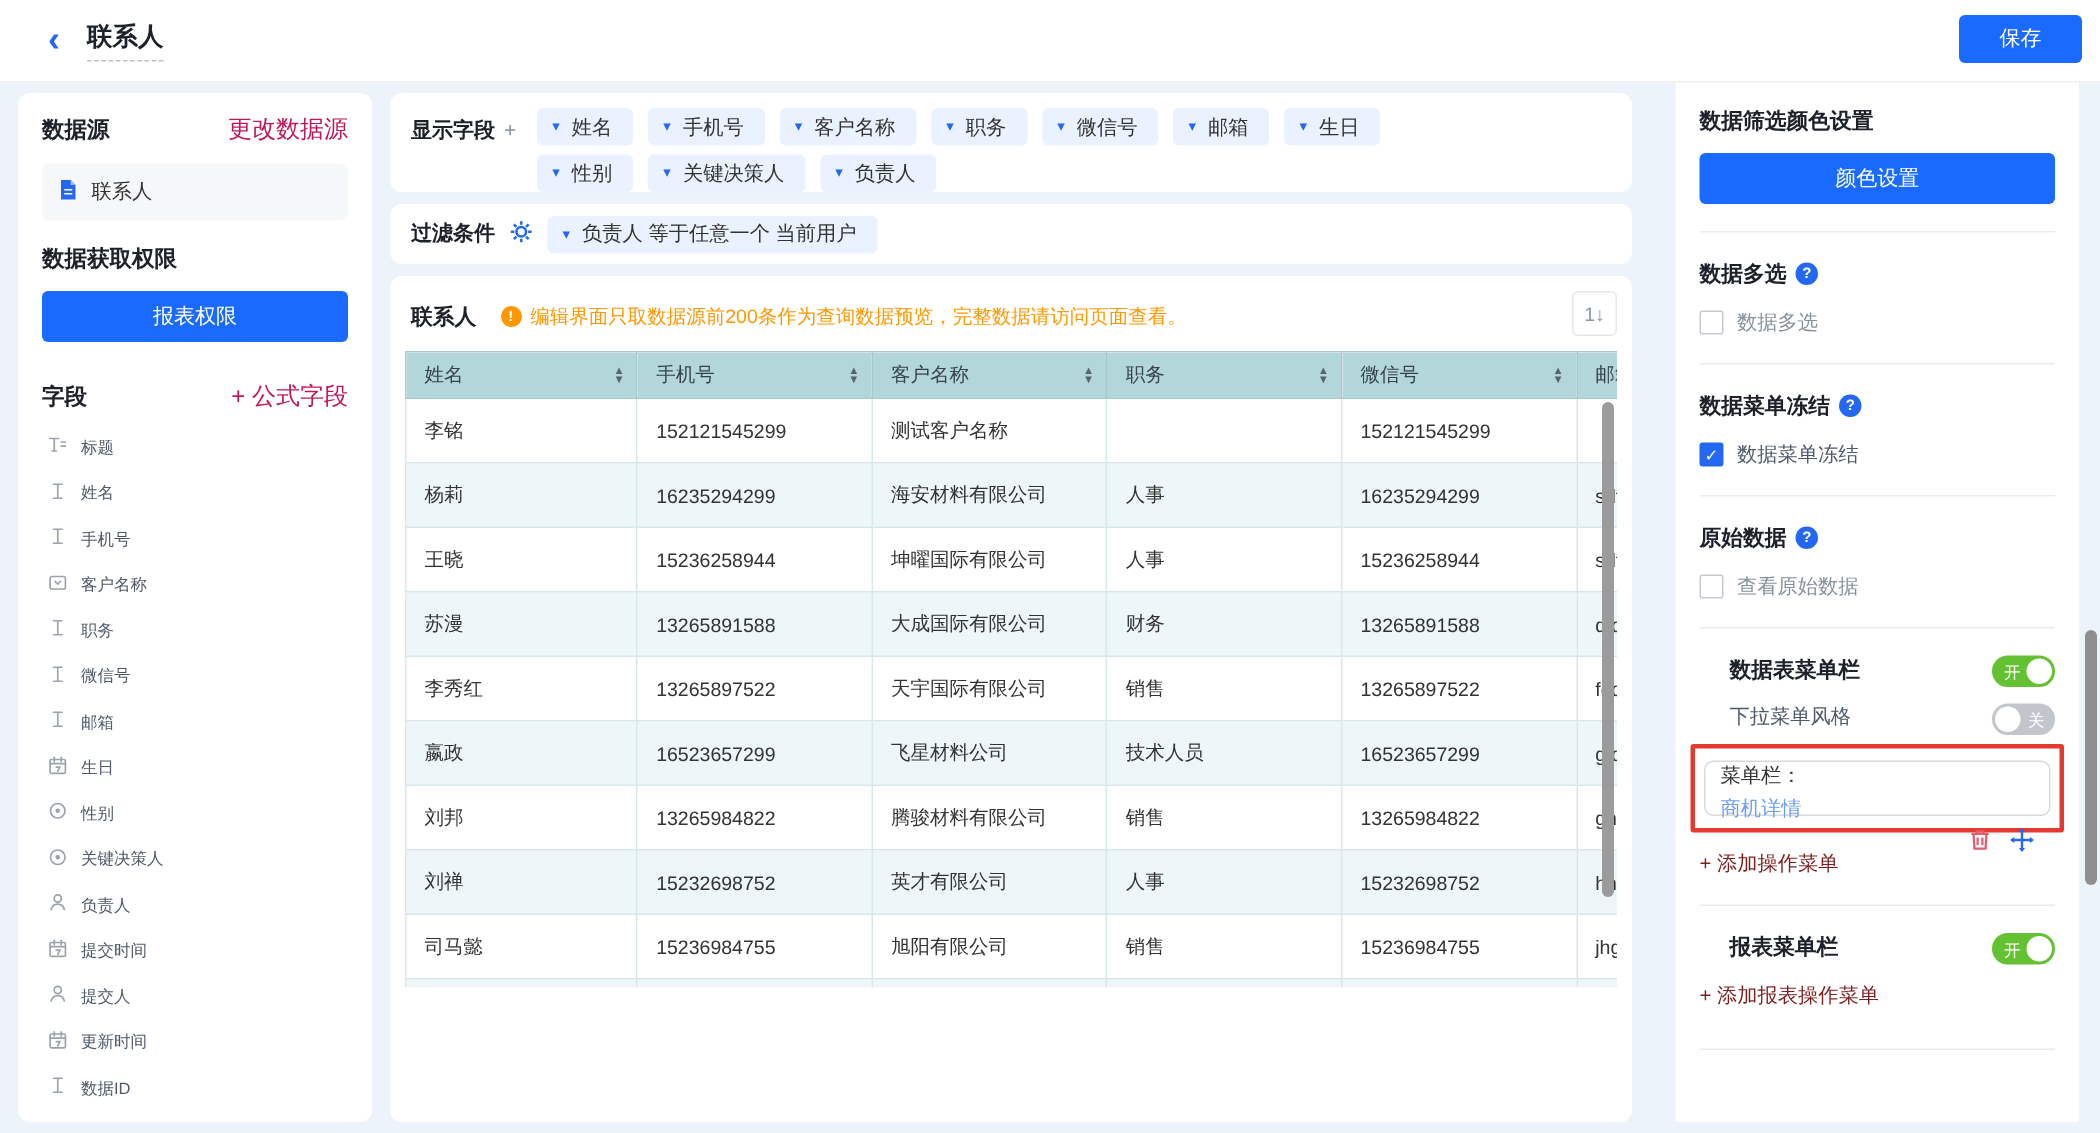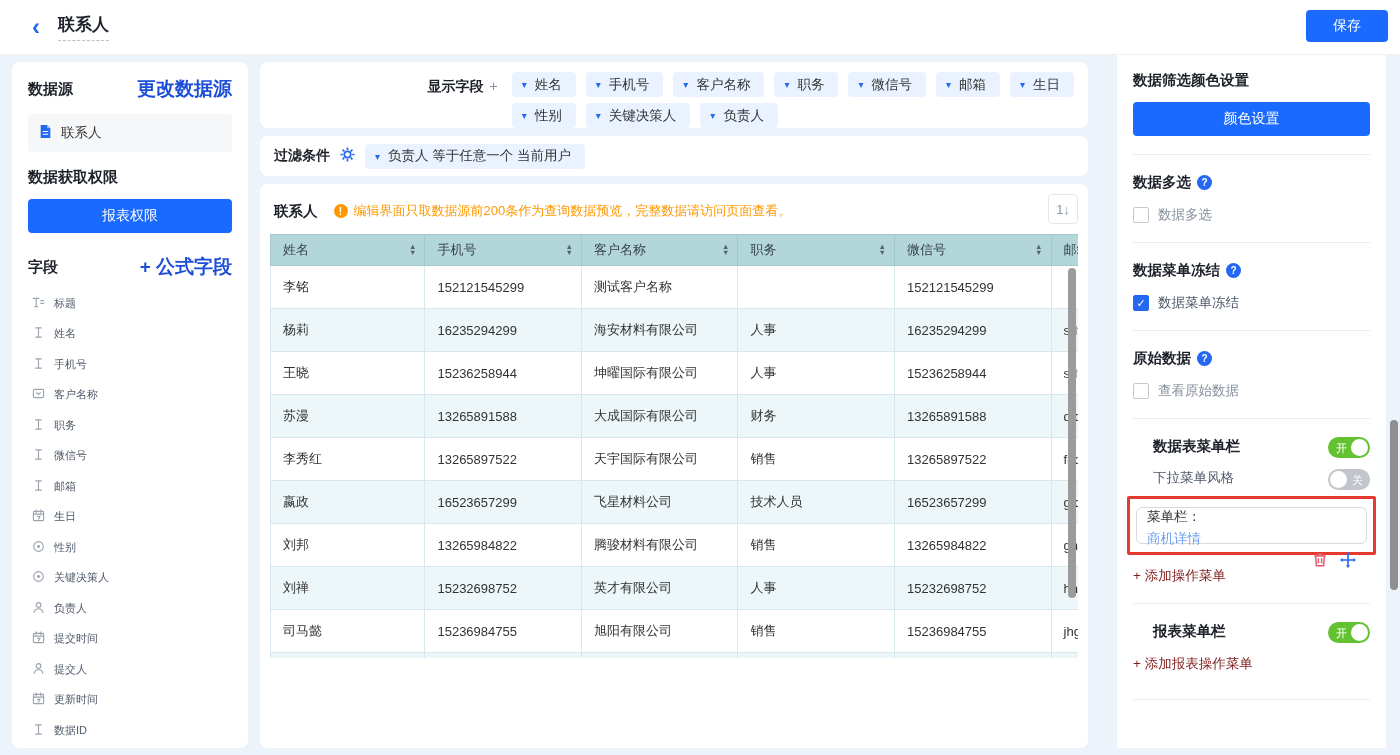--- a/index.html
+++ b/index.html
@@ -12,32 +12,32 @@
   .back { color:#2468f2; font-size:24px; font-weight:bold; cursor:pointer; line-height:1; margin-left:12px; }
   .page-title { font-size:17px; font-weight:bold; color:#1d2129; margin-left:18px; padding-bottom:4px; border-bottom:1px dashed #bfbfbf; }
   .save-btn { position:absolute; right:12px; top:10px; background:#1a6aff; color:#fff; border:none; border-radius:4px; width:82px; height:32px; font-size:14px; cursor:pointer; }
 
   .card { background:#fff; border-radius:8px; position:absolute; }
 
   
   .card-ds { left:12px; top:62px; width:236px; height:200px; padding:14px 16px; }
   .sec-head { display:flex; justify-content:space-between; align-items:center; }
   .sec-title { font-size:15px; font-weight:bold; color:#1d2129; }
-  .blue-link { color:#1d4ed8; font-size:19px; cursor:pointer; text-decoration:none;font-weight:bold; }
+  .blue-link { color:#be185d; font-size:16px; cursor:pointer; text-decoration:none; }
   .ds-item { margin-top:12px; background:#f6f7f9; border-radius:4px; height:38px; display:flex; align-items:center; gap:8px; padding:0 10px; color:#333; }
   .perm-title { margin-top:16px; font-size:15px; font-weight:bold; color:#1d2129; }
   .perm-btn { margin-top:12px; width:100%; height:34px; background:#1a6aff; color:#fff; border:none; border-radius:4px; font-size:14px; cursor:pointer; }
 
   .card-fields { left:12px; top:240px; width:236px; height:508px; padding:14px 16px; overflow:hidden; }
   .field-list { margin-top:8px; }
   .field-item { height:30.5px; display:flex; align-items:center; gap:9px; color:#4e5969; font-size:11px; cursor:pointer; padding-left:4px; }
   .field-item svg { flex:none; }
 
   
-  .card-chips { left:260px; top:62px; width:828px; height:66px; padding:10px 14px; display:flex;justify-content:flex-end; }
+  .card-chips { left:260px; top:62px; width:828px; height:66px; padding:10px 14px; display:flex; }
   .chips-label { color:#1d2129; font-weight:bold; font-size:14px; white-space:nowrap; margin-top:6px; }
   .chips-plus { color:#86909c; font-weight:normal; margin-left:6px; cursor:pointer; }
   .chip-rows { margin-left:14px; display:flex; flex-direction:column; gap:6px; }
   .chip-row { display:flex; gap:10px; }
   .chip { background:#e9f2fe; border-radius:4px; height:25px; display:flex; align-items:center; gap:8px; padding:0 14px 0 10px; cursor:pointer; white-space:nowrap; }
   .chip .caret { color:#2468f2; font-size:10px; }
 
   .card-filter { left:260px; top:136px; width:828px; height:40px; padding:0 14px; display:flex; align-items:center; gap:10px; }
   .filter-label { font-weight:bold; color:#1d2129; font-size:14px; }
 

